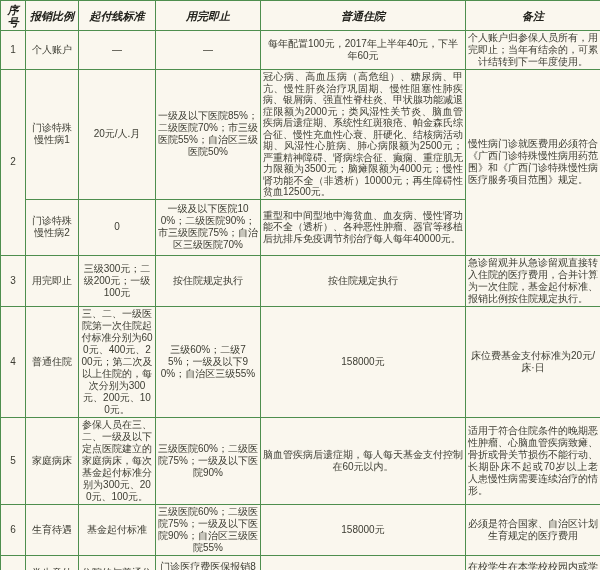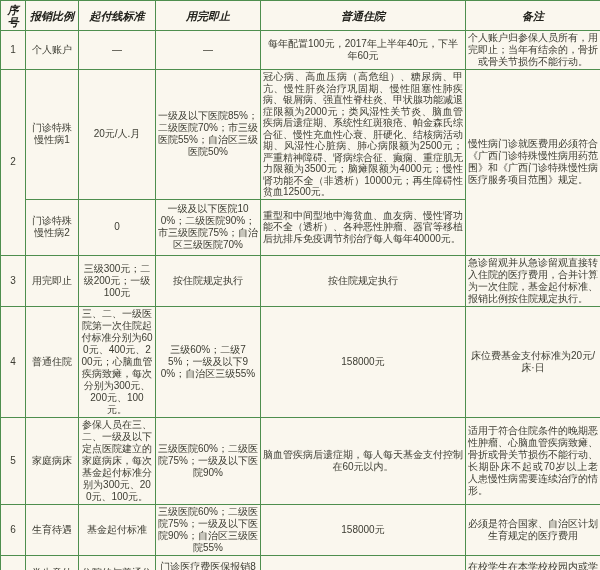--- a/index.html
+++ b/index.html
@@ -72,21 +72,21 @@
       <th>普通住院</th>
       <th>备注</th>
     </tr>
 
     <tr class="h-r1">
       <td>1</td>
       <td>个人账户</td>
       <td>—</td>
       <td>—</td>
       <td>每年配置100元，2017年上半年40元，下半年60元</td>
-      <td>个人账户归参保人员所有，用完即止；当年有结余的，骨折或骨关节损伤不能行动。</td>
+      <td>个人账户归参保人员所有，用完即止；当年有结余的，可累计结转到下一年度使用。</td>
     </tr>
 
     <tr class="h-r2a">
       <td rowspan="2">2</td>
       <td>门诊特殊慢性病1</td>
       <td>20元/人.月</td>
       <td>一级及以下医院85%；二级医院70%；市三级医院55%；自治区三级医院50%</td>
       <td class="dense">冠心病、高血压病（高危组）、糖尿病、甲亢、慢性肝炎治疗巩固期、慢性阻塞性肺疾病、银屑病、强直性脊柱炎、甲状腺功能减退症限额为2000元；类风湿性关节炎、脑血管疾病后遗症期、系统性红斑狼疮、帕金森氏综合征、慢性充血性心衰、肝硬化、结核病活动期、风湿性心脏病、肺心病限额为2500元；严重精神障碍、肾病综合征、癫痫、重症肌无力限额为3500元；脑瘫限额为4000元；慢性肾功能不全（非透析）10000元；再生障碍性贫血12500元。</td>
       <td rowspan="2" class="long">慢性病门诊就医费用必须符合《广西门诊特殊慢性病用药范围》和《广西门诊特殊慢性病医疗服务项目范围》规定。</td>
     </tr>
@@ -103,21 +103,21 @@
       <td>用完即止</td>
       <td>三级300元；二级200元；一级100元</td>
       <td>按住院规定执行</td>
       <td>按住院规定执行</td>
       <td class="long">急诊留观并从急诊留观直接转入住院的医疗费用，合并计算为一次住院，基金起付标准、报销比例按住院规定执行。</td>
     </tr>
 
     <tr class="h-r4">
       <td>4</td>
       <td>普通住院</td>
-      <td>三、二、一级医院第一次住院起付标准分别为600元、400元、200元；心脑血管疾病致瘫，每次分别为300元、200元、100元。</td>
+      <td>三、二、一级医院第一次住院起付标准分别为600元、400元、200元；第二次及以上住院的，每次分别为300元、200元、100元。</td>
       <td>三级60%；二级75%；一级及以下90%；自治区三级55%</td>
       <td>158000元</td>
       <td>床位费基金支付标准为20元/床·日</td>
     </tr>
 
     <tr class="h-r5">
       <td>5</td>
       <td>家庭病床</td>
       <td>参保人员在三、二、一级及以下定点医院建立的家庭病床，每次基金起付标准分别为300元、200元、100元。</td>
       <td>三级医院60%；二级医院75%；一级及以下医院90%</td>

